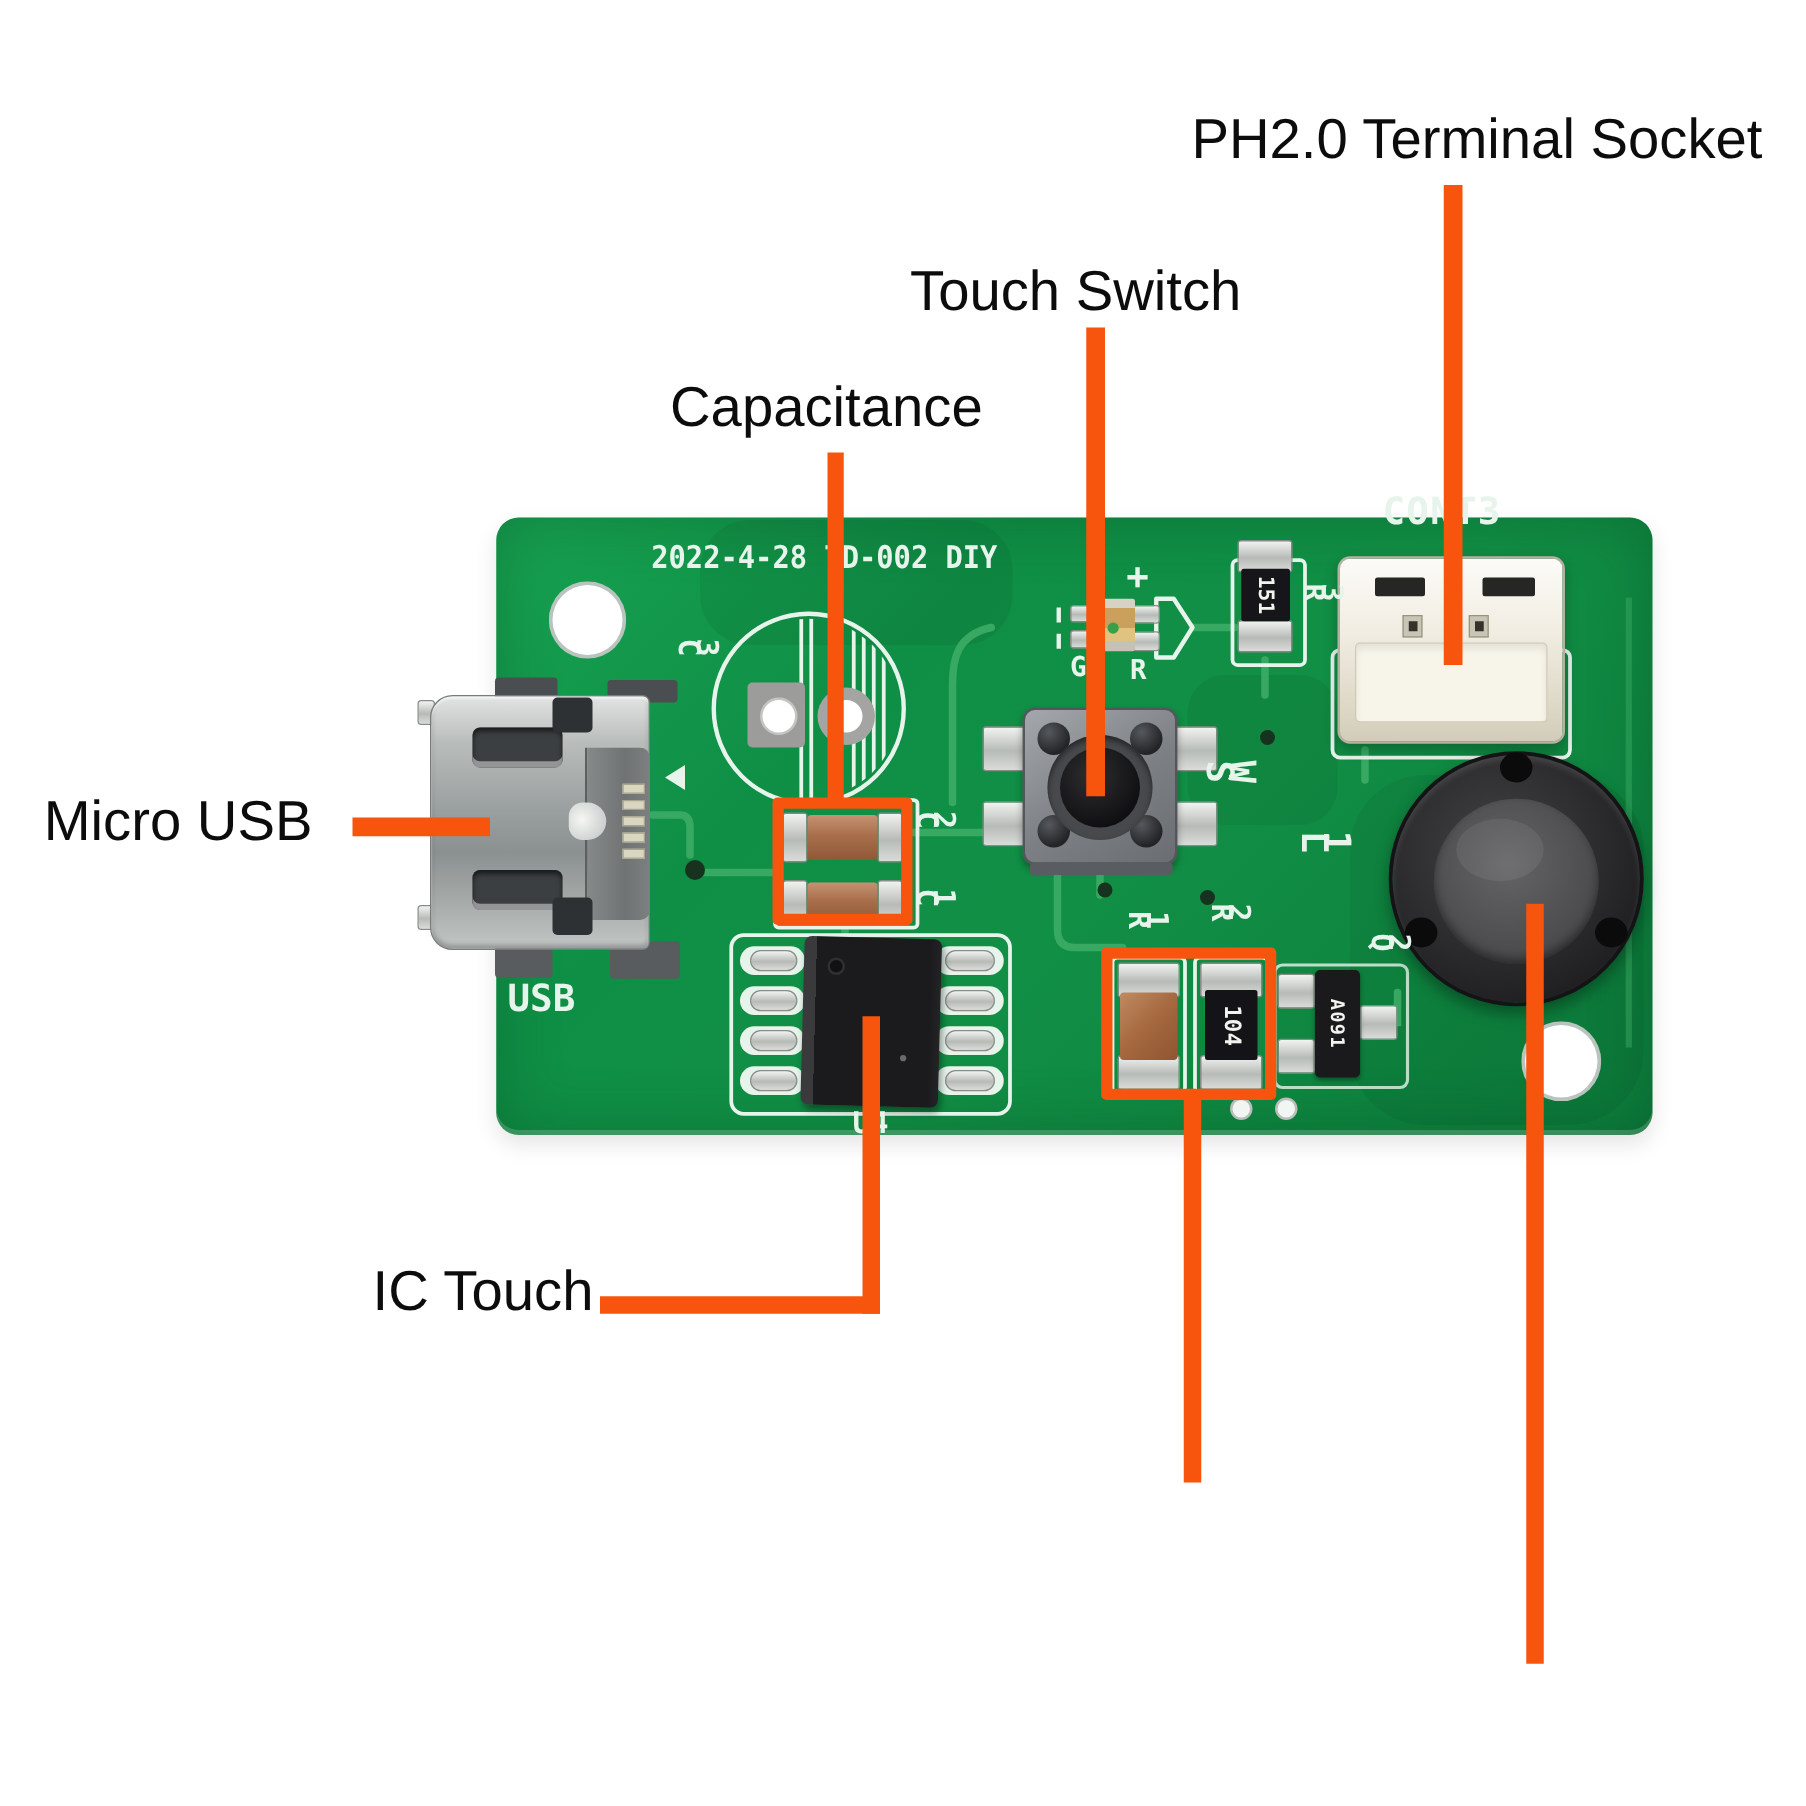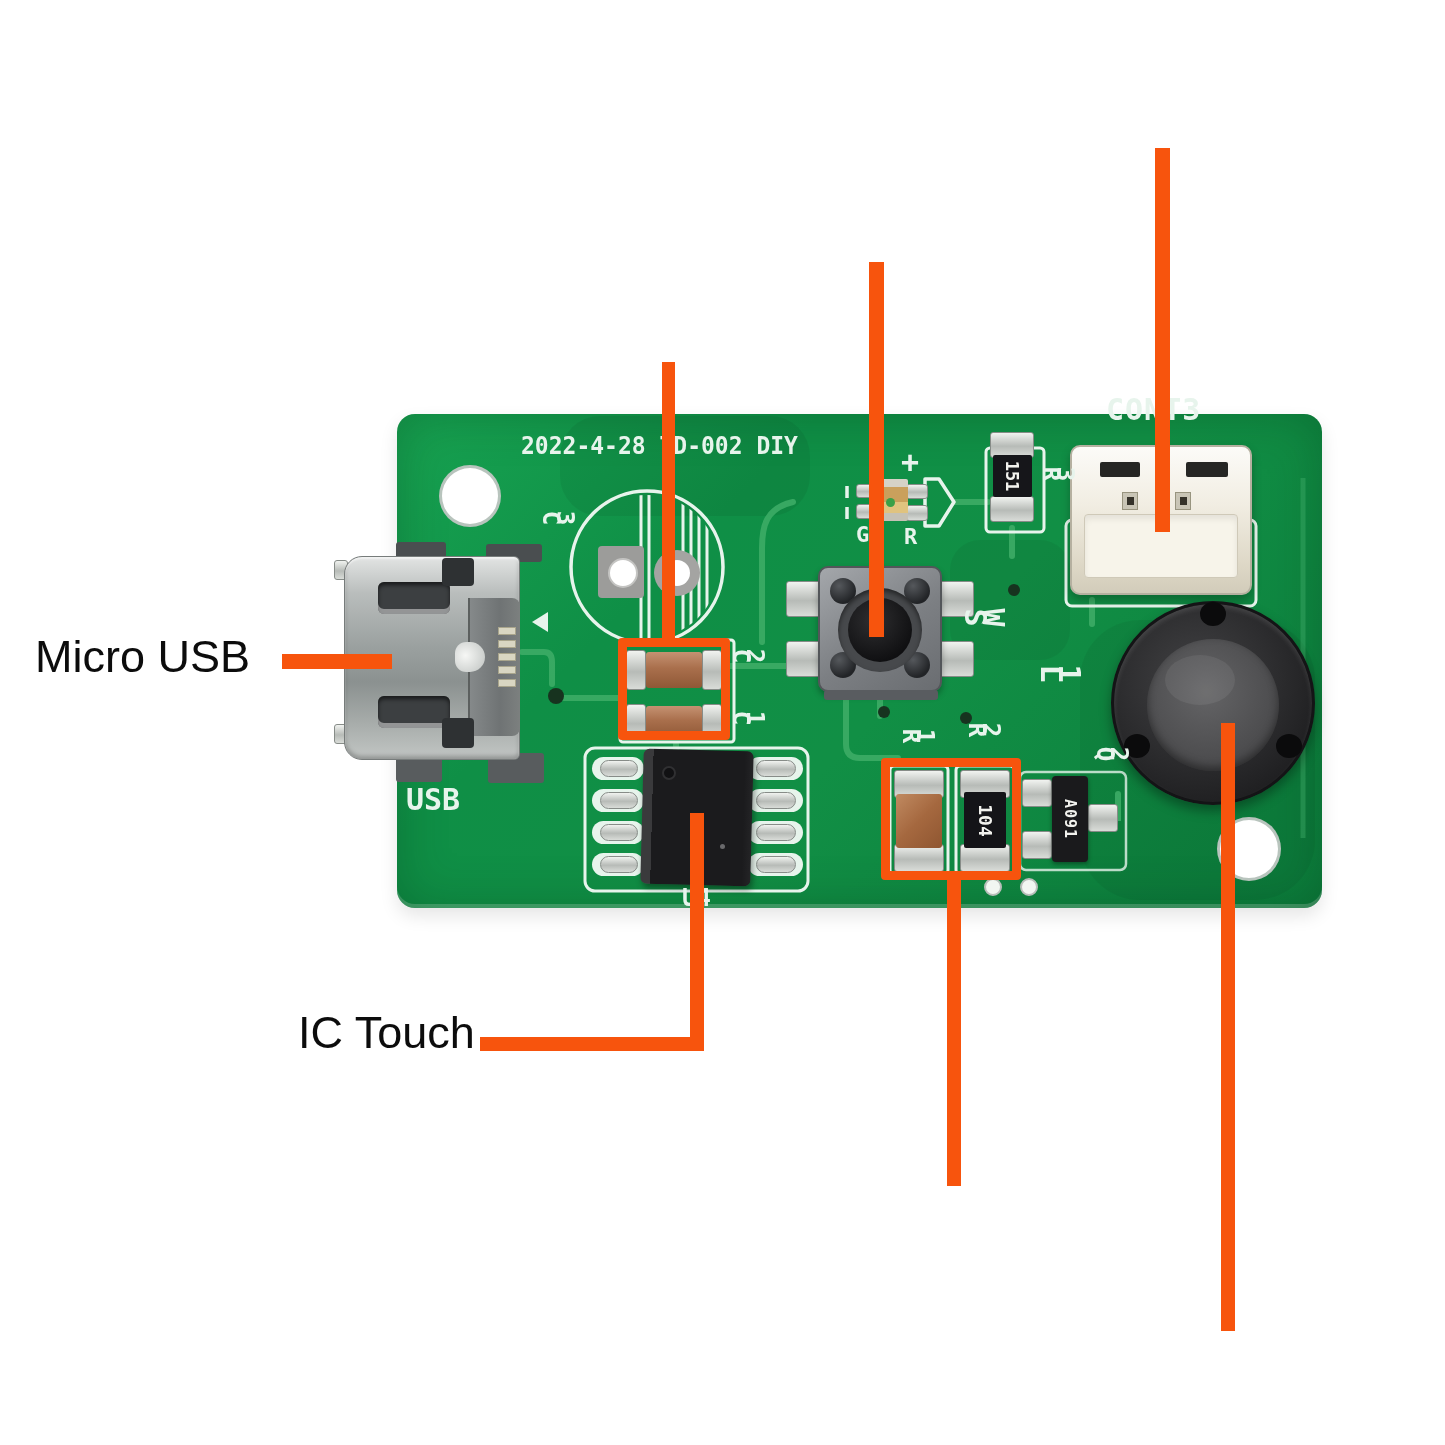--- a/index.html
+++ b/index.html
@@ -251,16 +251,19 @@
 
   <div class="oline" style="left:1155px;top:148px;width:15px;height:384px;"></div>
   <div class="oline" style="left:869px;top:262px;width:15px;height:375px;"></div>
   <div class="oline" style="left:662px;top:362px;width:13px;height:281px;"></div>
   <div class="oline" style="left:282px;top:654px;width:110px;height:15px;"></div>
   <div class="oline" style="left:690px;top:813px;width:14px;height:238px;"></div>
   <div class="oline" style="left:480px;top:1037px;width:224px;height:14px;"></div>
   <div class="oline" style="left:947px;top:874px;width:14px;height:312px;"></div>
   <div class="oline" style="left:1221px;top:723px;width:14px;height:608px;"></div>
 
+  <div class="lbl" style="left:910px;top:86px;width:500px;text-align:right;">PH2.0 Terminal Socket</div>
+  <div class="lbl" style="left:728px;top:208px;">Touch Switch</div>
+  <div class="lbl" style="left:536px;top:301px;">Capacitance</div>
   <div class="lbl" style="left:35px;top:632px;">Micro USB</div>
   <div class="lbl" style="left:298px;top:1008px;">IC Touch</div>
 
 </div>
 
 </body></html>

